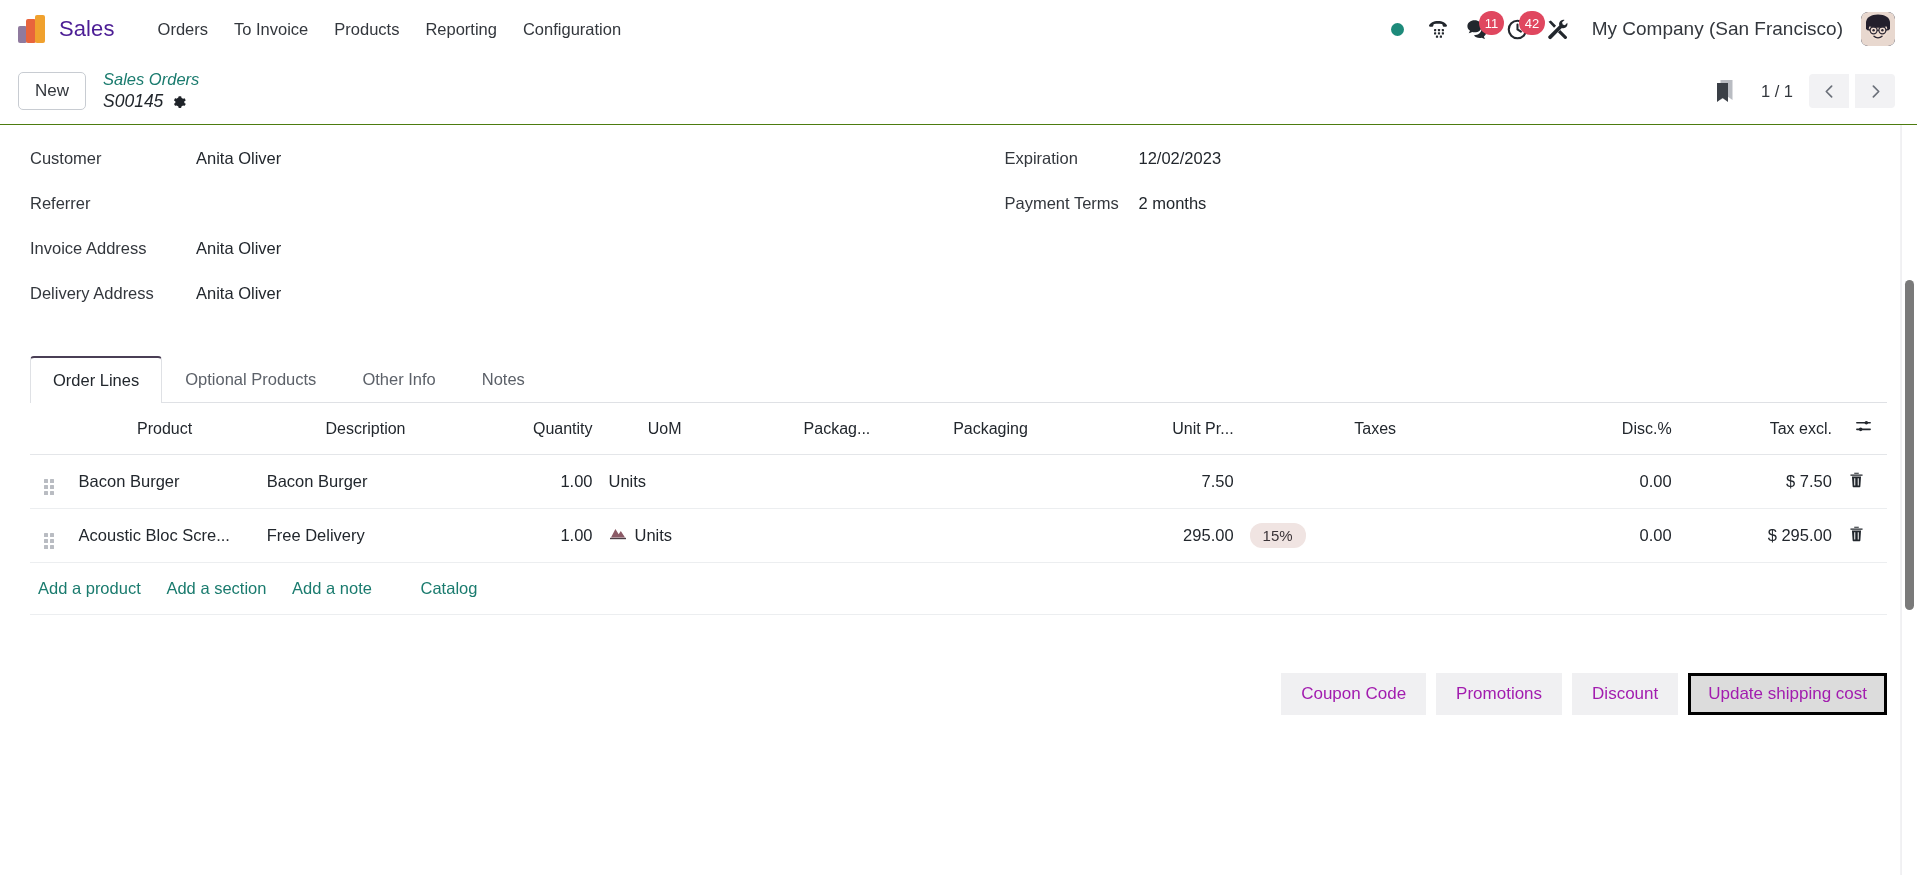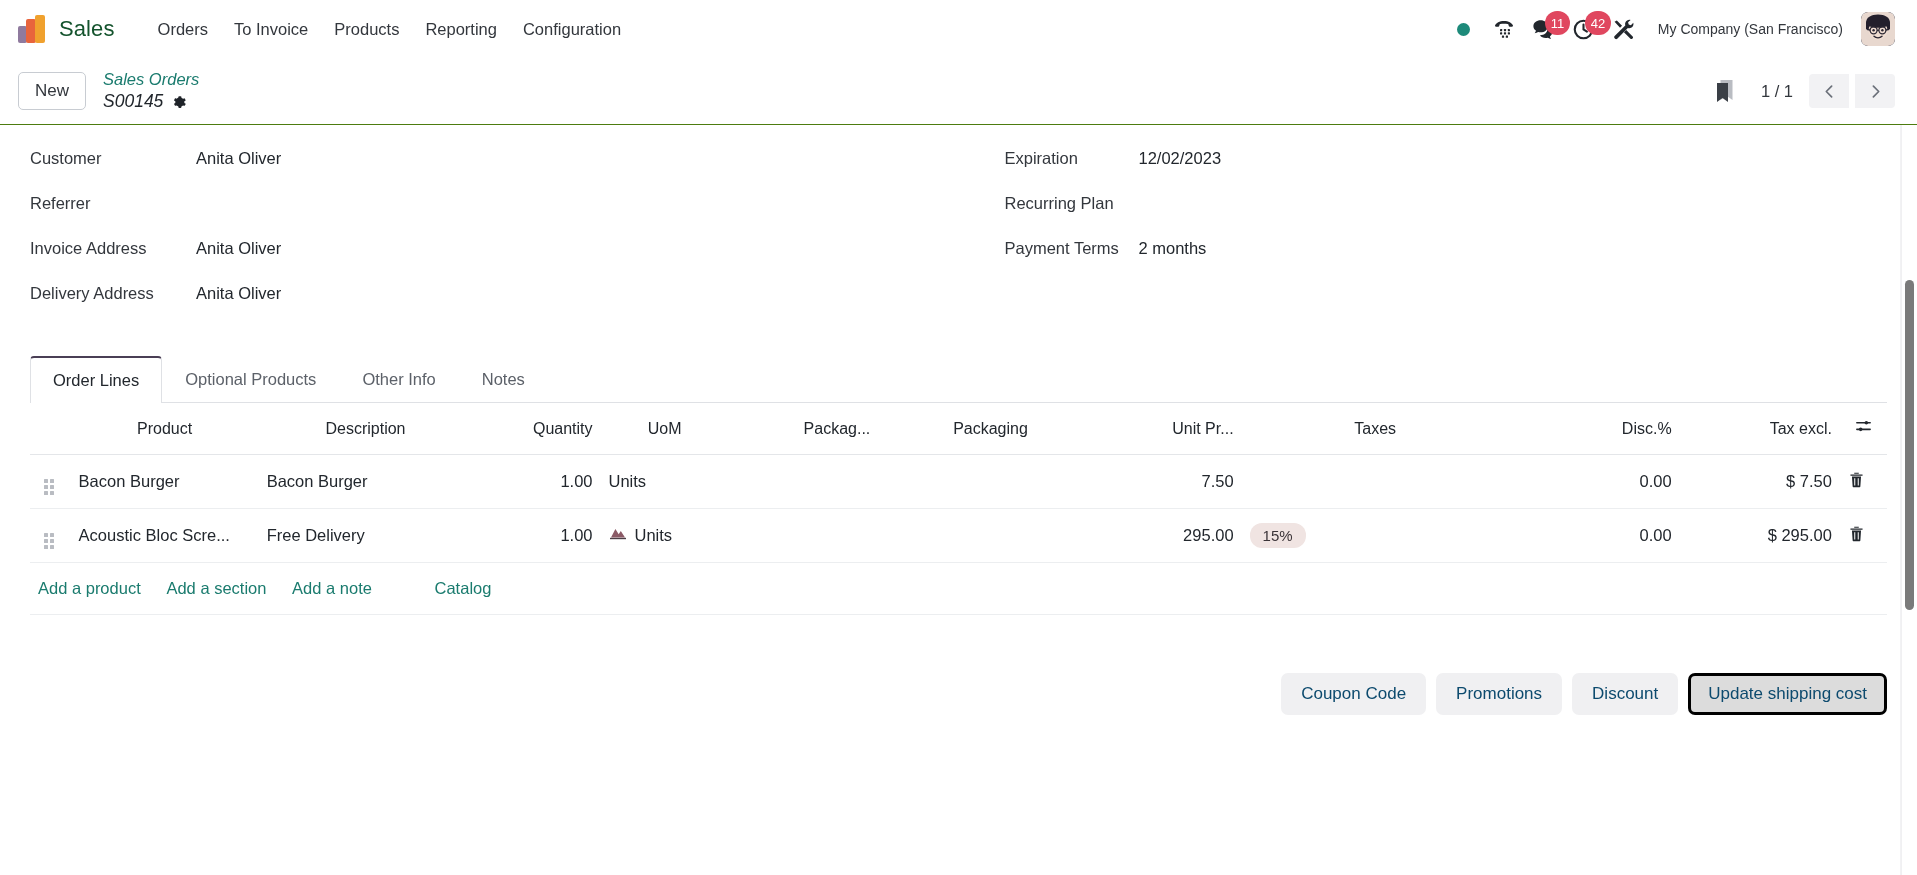--- a/index.html
+++ b/index.html
@@ -28,21 +28,21 @@
     margin-right: 13px;
     flex: 0 0 auto;
   }
   .brand-logo i { position: absolute; display: block; border-radius: 2px; }
   .bl1 { left: 0;  bottom: 0; width: 9px;  height: 17px; background: #8f7a9e; }
   .bl2 { left: 8px; bottom: 0; width: 10px; height: 24px; background: #e8643c; }
   .bl3 { left: 17px; bottom: 0; width: 10px; height: 28px; background: #f0a12e; }
 
   .nav-app-name {
     font-size: 22px;
-    color: #14532d;
+    color: #4c1d95;
     margin-right: 30px;
     letter-spacing: .1px;
     white-space: nowrap;
   }
   .nav-item {
     font-size: 16.5px;
     color: #33373d;
     padding: 6px 13px;
     border-radius: 4px;
     white-space: nowrap;
@@ -74,21 +74,21 @@
     border-radius: 12px;
     background: #e0475f;
     color: #ffffff;
     font-size: 13px;
     display: flex; align-items: center; justify-content: center;
     padding: 0 6px;
     font-weight: 400;
     line-height: 1;
   }
   .company-name {
-    font-size: 14px;
+    font-size: 19px;
     color: #33373d;
     padding: 6px 10px 6px 14px;
     white-space: nowrap;
     cursor: pointer;
   }
   .avatar {
     width: 34px; height: 34px;
     border-radius: 7px;
     overflow: hidden;
     margin-left: 8px;
@@ -298,38 +298,38 @@
   .uom-cell { display: flex; align-items: center; gap: 8px; }
 
   .addline-row td { border-bottom: 1px solid #eceef0; padding: 16px 8px; }
   .add-link {
     color: #1a7b6e;
     font-size: 16.5px;
     cursor: pointer;
     margin-right: 22px;
     text-decoration: none;
   }
-  .add-link.catalog { margin-left: 36px; }
+  .add-link.catalog { margin-left: 22px; }
 
   
   .sheet-footer {
     display: flex;
     justify-content: flex-end;
     align-items: center;
     gap: 10px;
     padding: 22px 30px 18px 30px;
     margin-top: 36px;
   }
   .footer-btn {
     background: #f0f0f2;
     border: 1px solid transparent;
-    border-radius: 7px;
+    border-radius: 0;
     font-size: 17px;
     font-family: inherit;
-    color: #0c4a6e;
+    color: #a21caf;
     padding: 10px 19px;
     cursor: pointer;
     white-space: nowrap;
   }
   .footer-btn.focused {
     background: #dcdcdc;
     border: 3px solid #000000;
     padding: 8px 17px;
   }
 
@@ -492,24 +492,20 @@
         <div class="field-row">
           <span class="field-label">Delivery Address</span>
           <span class="field-value">Anita Oliver</span>
         </div>
       </div>
 
       <div class="form-col right">
         <div class="field-row">
           <span class="field-label">Expiration</span>
           <span class="field-value">12/02/2023</span>
-        </div>
-        <div class="field-row">
-          <span class="field-label">Recurring Plan</span>
-          <span class="field-value"></span>
         </div>
         <div class="field-row">
           <span class="field-label">Payment Terms</span>
           <span class="field-value">2 months</span>
         </div>
       </div>
     </div>
 
     <div class="notebook">
       <div class="tab-bar">

